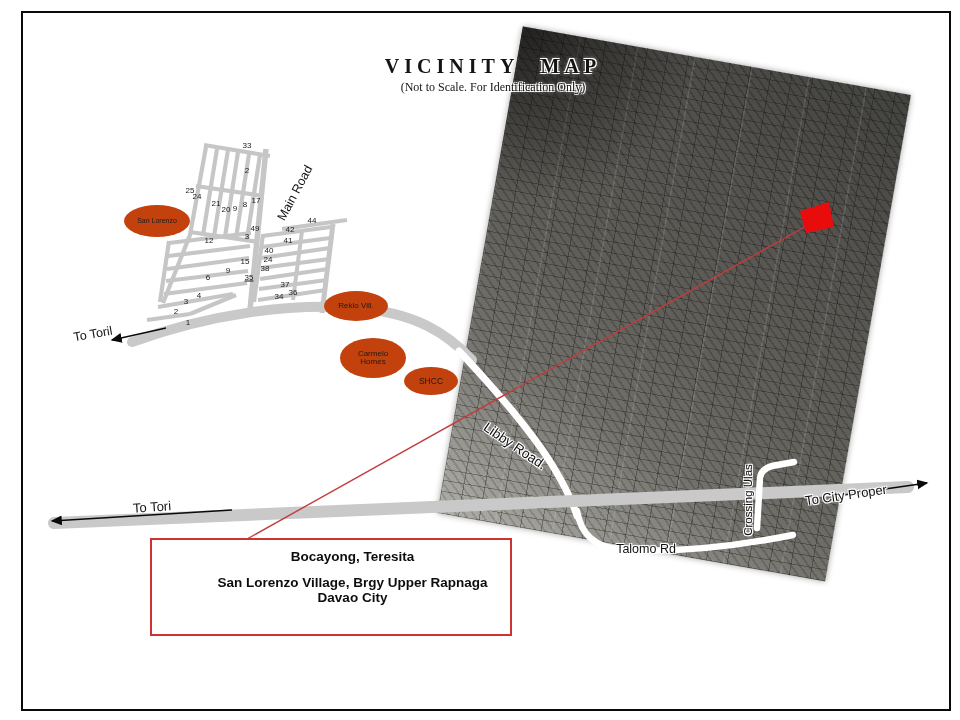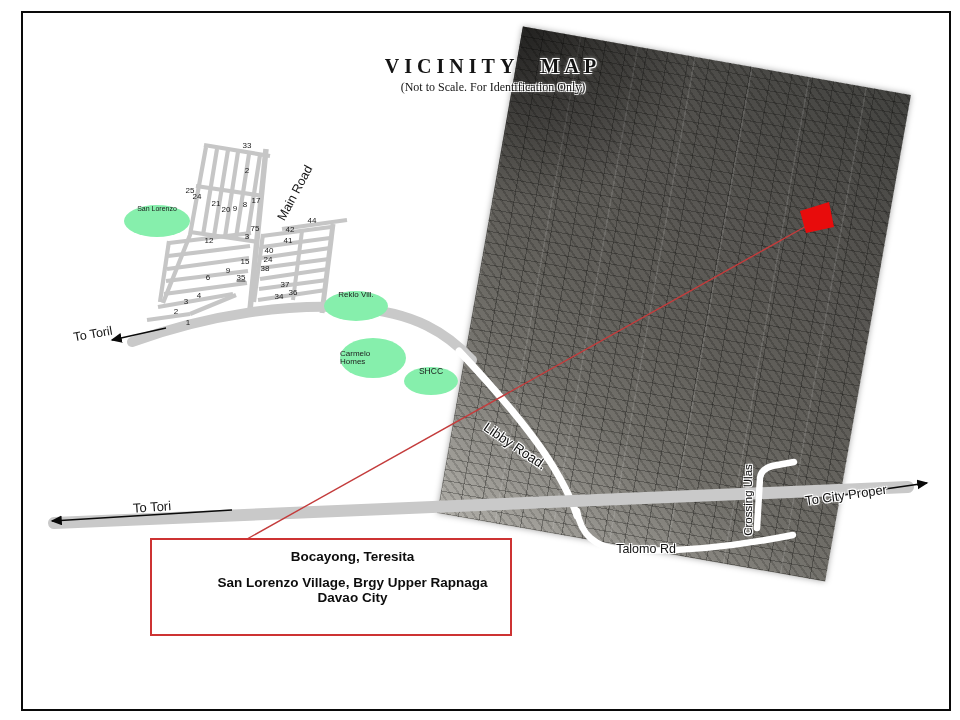--- a/index.html
+++ b/index.html
@@ -11,22 +11,22 @@
     transform:rotate(10deg);
     background:
       radial-gradient(circle at 0% 0%, rgba(0,0,0,.6), rgba(0,0,0,0) 28%),
       repeating-linear-gradient(90deg, rgba(255,255,255,.10) 0 1.5px, rgba(255,255,255,0) 1.5px 58px),
       repeating-linear-gradient(90deg, rgba(20,20,18,.35) 0 1px, rgba(0,0,0,0) 1px 21px),
       repeating-linear-gradient(0deg, rgba(15,15,13,.30) 0 1px, rgba(0,0,0,0) 1px 11px),
       repeating-linear-gradient(45deg, rgba(0,0,0,.12) 0 2px, rgba(255,255,255,.03) 2px 7px),
       linear-gradient(205deg, #3c3c39 0%, #514f4b 30%, #5d5b56 55%, #6e6c66 72%, #94928c 88%, #aeaca6 100%);
     box-shadow:0 0 6px rgba(0,0,0,.35);}
   svg.overlay{position:absolute;left:0;top:0;}
-  .ellipse{position:absolute;background:#86efac;border-radius:50%;display:flex;
-    align-items:flex-start;justify-content:center;text-align:center;color:#1c1c1c;line-height:1.05;}
+  .ellipse{position:absolute;background:#c2410c;border-radius:50%;display:flex;
+    align-items:center;justify-content:center;text-align:center;color:#1c1c1c;line-height:1.05;}
   .lbl{position:absolute;transform:translate(-50%,-50%);white-space:nowrap;color:#121212;}
   .halo{text-shadow:-1px -1px 0 #fff,1px -1px 0 #fff,-1px 1px 0 #fff,1px 1px 0 #fff,0 0 4px #fff;}
   .lot{position:absolute;transform:translate(-50%,-50%);font-size:8px;color:#1a1a1a;
     font-family:"Liberation Sans",sans-serif;white-space:nowrap;}
   #title-wrap{position:absolute;left:493px;top:75px;transform:translate(-50%,-50%);
     text-align:center;font-family:"Liberation Serif",serif;}
   #page-title{font-size:20px;font-weight:bold;letter-spacing:5px;word-spacing:12px;color:#141414;}
   #page-subtitle{font-size:12px;margin-top:2px;letter-spacing:0px;color:#141414;}
   #info-box{position:absolute;left:150px;top:538px;width:315px;height:94px;
     border:2px solid #cd3333;background:#fff;text-align:center;
@@ -135,30 +135,30 @@
   <div id="lots">
       <span class="lot" style="left: 247px; top: 145px;">33</span>
       <span class="lot" style="left: 247px; top: 170px;">2</span>
       <span class="lot" style="left: 190px; top: 190px;">25</span>
       <span class="lot" style="left: 197px; top: 196px;">24</span>
       <span class="lot" style="left: 216px; top: 203px;">21</span>
       <span class="lot" style="left: 226px; top: 209px;">20</span>
       <span class="lot" style="left: 235px; top: 208px;">9</span>
       <span class="lot" style="left: 245px; top: 204px;">8</span>
       <span class="lot" style="left: 256px; top: 200px;">17</span>
-      <span class="lot" style="left: 255px; top: 228px;">75</span>
+      <span class="lot" style="left: 255px; top: 228px;">49</span>
       <span class="lot" style="left: 247px; top: 236px;">3</span>
       <span class="lot" style="left: 312px; top: 220px;">44</span>
       <span class="lot" style="left: 290px; top: 229px;">42</span>
       <span class="lot" style="left: 288px; top: 240px;">41</span>
       <span class="lot" style="left: 269px; top: 250px;">40</span>
       <span class="lot" style="left: 268px; top: 259px;">24</span>
       <span class="lot" style="left: 265px; top: 268px;">38</span>
       <span class="lot" style="left: 245px; top: 261px;">15</span>
-      <span class="lot" style="left: 241px; top: 277px; text-decoration: underline;">35</span>
+      <span class="lot" style="left: 249px; top: 277px; text-decoration: underline;">35</span>
       <span class="lot" style="left: 285px; top: 284px;">37</span>
       <span class="lot" style="left: 293px; top: 292px;">36</span>
       <span class="lot" style="left: 279px; top: 296px;">34</span>
       <span class="lot" style="left: 209px; top: 240px;">12</span>
       <span class="lot" style="left: 228px; top: 270px;">9</span>
       <span class="lot" style="left: 208px; top: 277px;">6</span>
       <span class="lot" style="left: 199px; top: 295px;">4</span>
       <span class="lot" style="left: 186px; top: 301px;">3</span>
       <span class="lot" style="left: 176px; top: 311px;">2</span>
       <span class="lot" style="left: 188px; top: 322px;">1</span>

